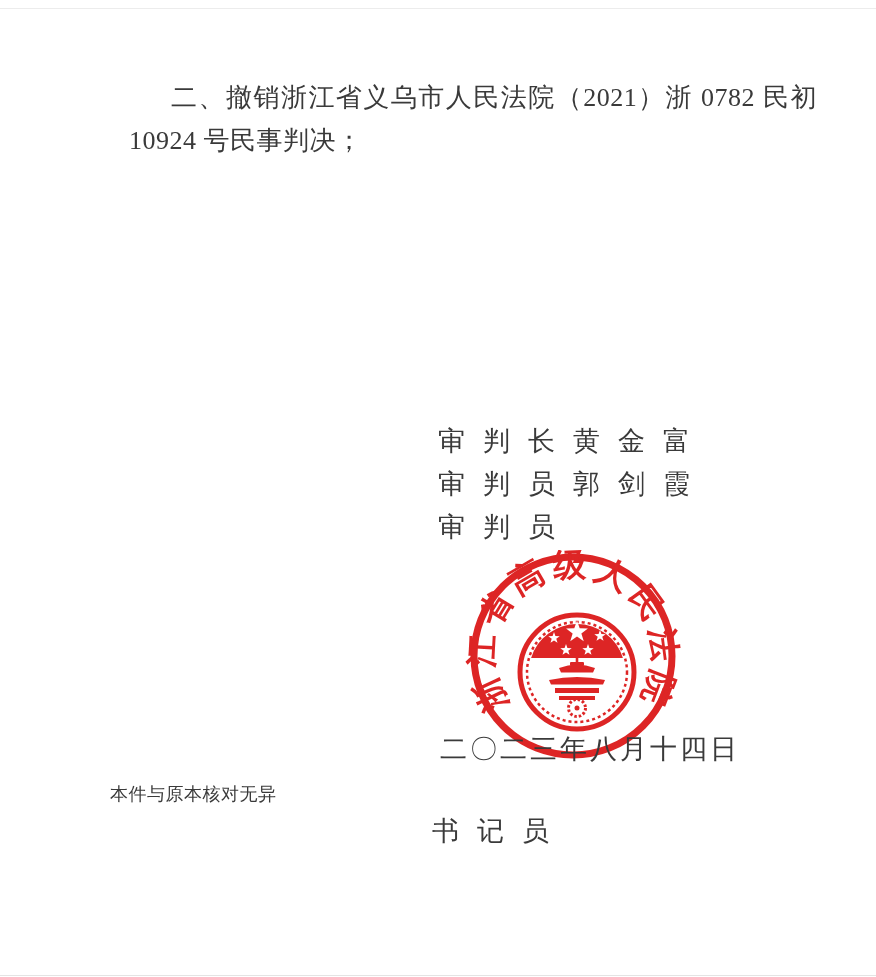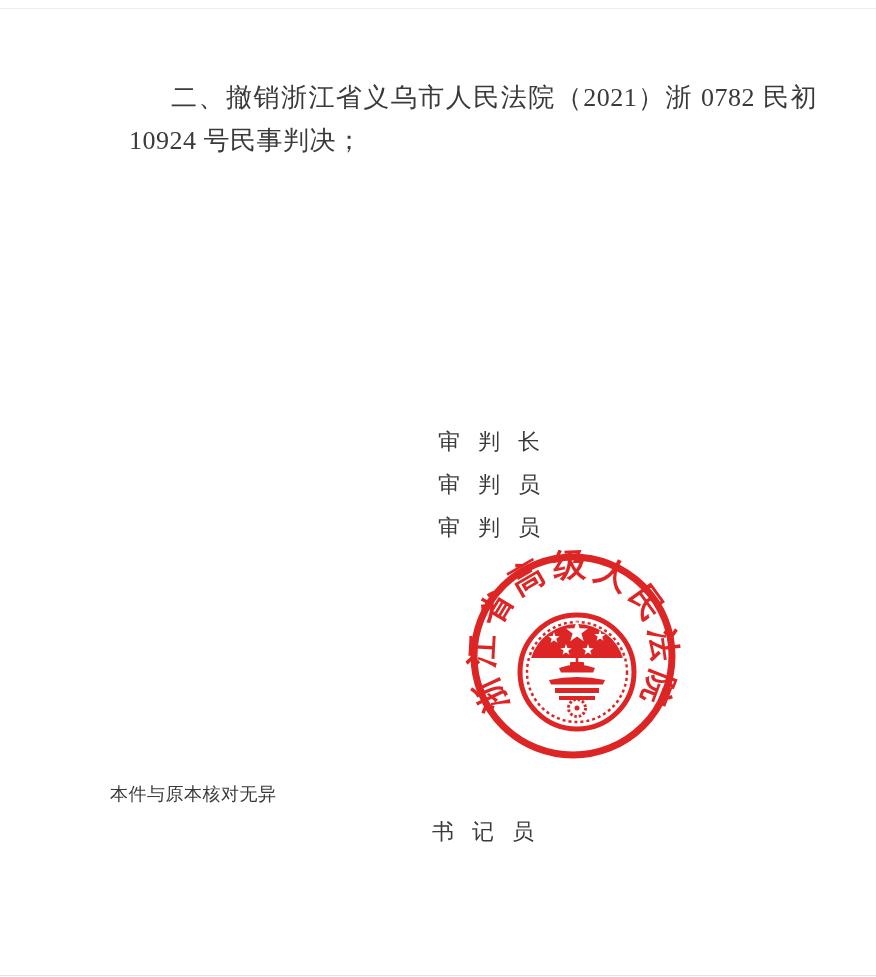--- a/index.html
+++ b/index.html
@@ -47,21 +47,21 @@
     position: absolute;
     left: 438px;
     top: 428px;
     width: 295px;
   }
   .sig-row {
     display: flex;
     justify-content: flex-start;
     height: 27px;
     margin-bottom: 16px;
-    font-size: 22px;
+    font-size: 27px;
     line-height: 27px;
     white-space: nowrap;
   }
   .sig-title {
     letter-spacing: 18px;
     flex: 0 0 auto;
   }
   .sig-name {
     letter-spacing: 18px;
     flex: 0 0 auto;
@@ -119,24 +119,26 @@
       <p>二、撤销浙江省义乌市人民法院（2021）浙 0782 民初 10924 号民事判决；</p>
 
 
 
     </div>
 
   <div class="sig-block">
 
       <div class="sig-row">
         <span class="sig-title">审判长</span>
+        <span class="sig-name">黄金富</span>
       </div>
 
       <div class="sig-row">
         <span class="sig-title">审判员</span>
+        <span class="sig-name">郭剑霞</span>
       </div>
 
       <div class="sig-row">
         <span class="sig-title">审判员</span>
       </div>
     </div>
 
   <div class="seal">
     <svg viewBox="0 0 225 225" xmlns="http://www.w3.org/2000/svg">
 
@@ -172,19 +174,20 @@
         </g>
 
         <g>
           <circle cx="115" cy="158" r="8.5" fill="none" stroke="#dc1c1c" stroke-width="3" stroke-dasharray="2.5 2"></circle>
           <circle cx="115" cy="158" r="2.5" fill="#dc1c1c"></circle>
         </g>
       </g>
     </svg>
   </div>
 
+  <div class="date-line">二〇二三年八月十四日</div>
 
   <div class="verify-line">本件与原本核对无异</div>
 
   <div class="clerk-row sig-row">
     <span class="sig-title">书记员</span>
   </div>
 </div>
 
 </body></html>

